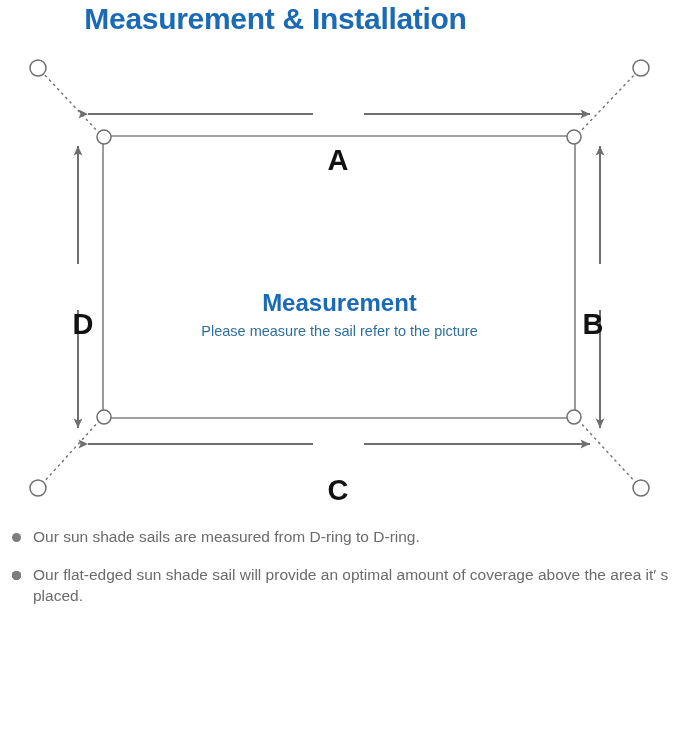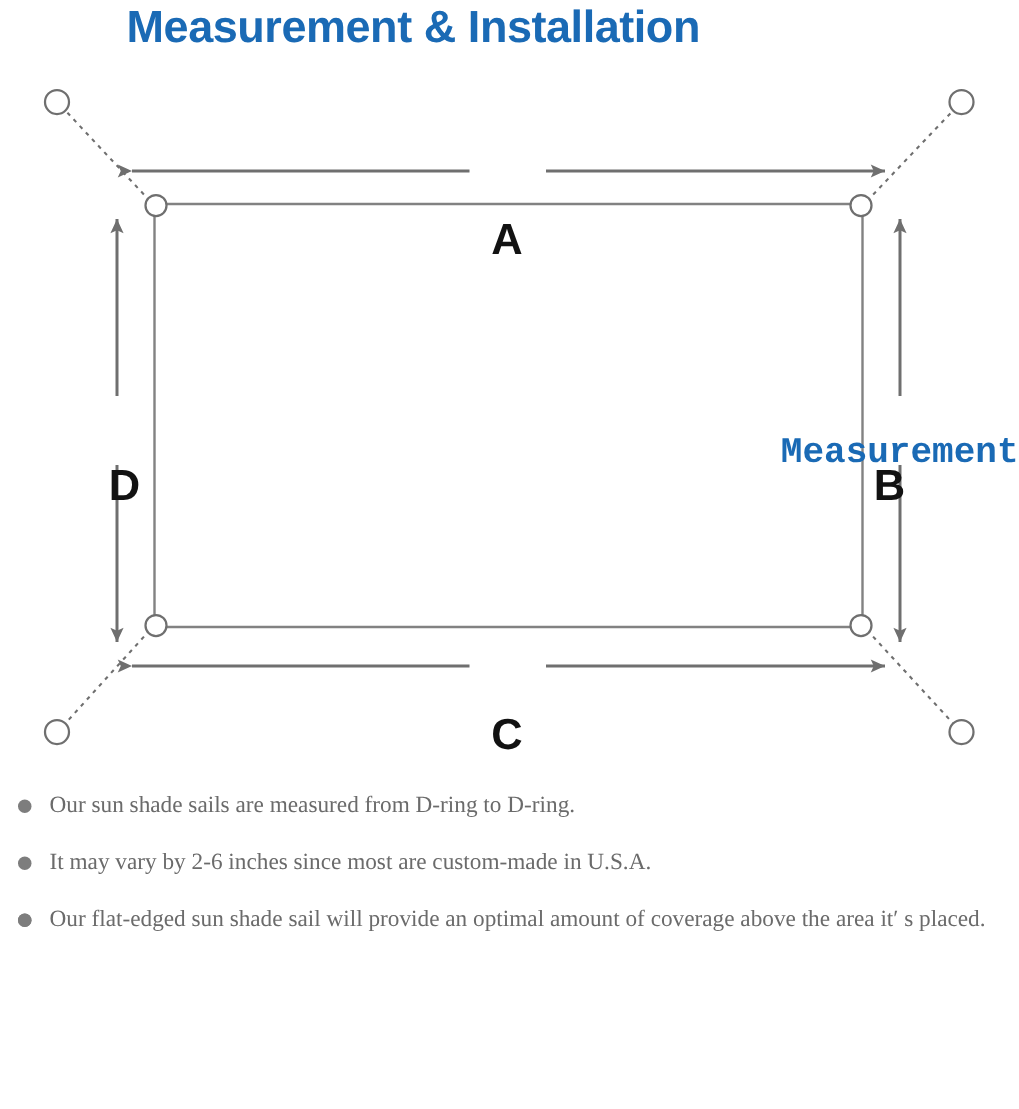--- a/index.html
+++ b/index.html
@@ -39,23 +39,22 @@
   #diagram svg {
     display: block;
   }
 
   
   #center-label {
     position: absolute;
     left: 0;
     top: 240px;
     width: 679px;
-    text-align: right;
+    text-align: center;
     pointer-events: none;
-    font-family: Liberation Mono, monospace;
   }
   #center-title {
     font-size: 24px;
     font-weight: bold;
     color: #1a6ab5;
     line-height: 30px;
   }
   #center-subtitle {
     font-size: 14.5px;
     font-weight: normal;
@@ -86,21 +85,21 @@
     top: 526px;
     width: 679px;
   }
   .note-item {
     position: relative;
     padding-left: 33px;
     margin-bottom: 17px;
     color: #6b6b6b;
     font-size: 15.5px;
     line-height: 21px;
-    font-family: Liberation Serif, serif;
+    font-family: Liberation Sans, sans-serif;
     padding-right: 6px;
   }
   .note-item:last-child { margin-bottom: 0; }
   .note-bullet {
     position: absolute;
     left: 12px;
     top: 7px;
     width: 9px;
     height: 9px;
     border-radius: 50%;
@@ -153,31 +152,31 @@
     <line x1="600" y1="262" x2="600" y2="380" stroke="#6f6f6f" stroke-width="2" marker-end="url(#arrowRight)"></line>
   </svg>
 
   <div class="dim-letter" id="dim-a">A</div>
   <div class="dim-letter" id="dim-b">B</div>
   <div class="dim-letter" id="dim-c">C</div>
   <div class="dim-letter" id="dim-d">D</div>
 
   <div id="center-label">
     <div id="center-title">Measurement</div>
+    <div id="center-subtitle">Please measure the sail refer to the picture</div>
   </div>
 </div>
 
 <div id="notes">
   <div class="note-item">
     <span class="note-bullet"></span>
     <span>Our sun shade sails are measured from D-ring to D-ring.</span>
   </div>
   <div class="note-item">
     <span class="note-bullet"></span>
-    <span>It may vary by 2-6 inches since most are custom-made in U.S.A.</span>
   </div>
   <div class="note-item">
     <span class="note-bullet"></span>
   </div>
   <div class="note-item">
     <span class="note-bullet"></span>
     <span>Our flat-edged sun shade sail will provide an optimal amount of coverage above the area it′ s placed.</span>
   </div>
 </div>
 

